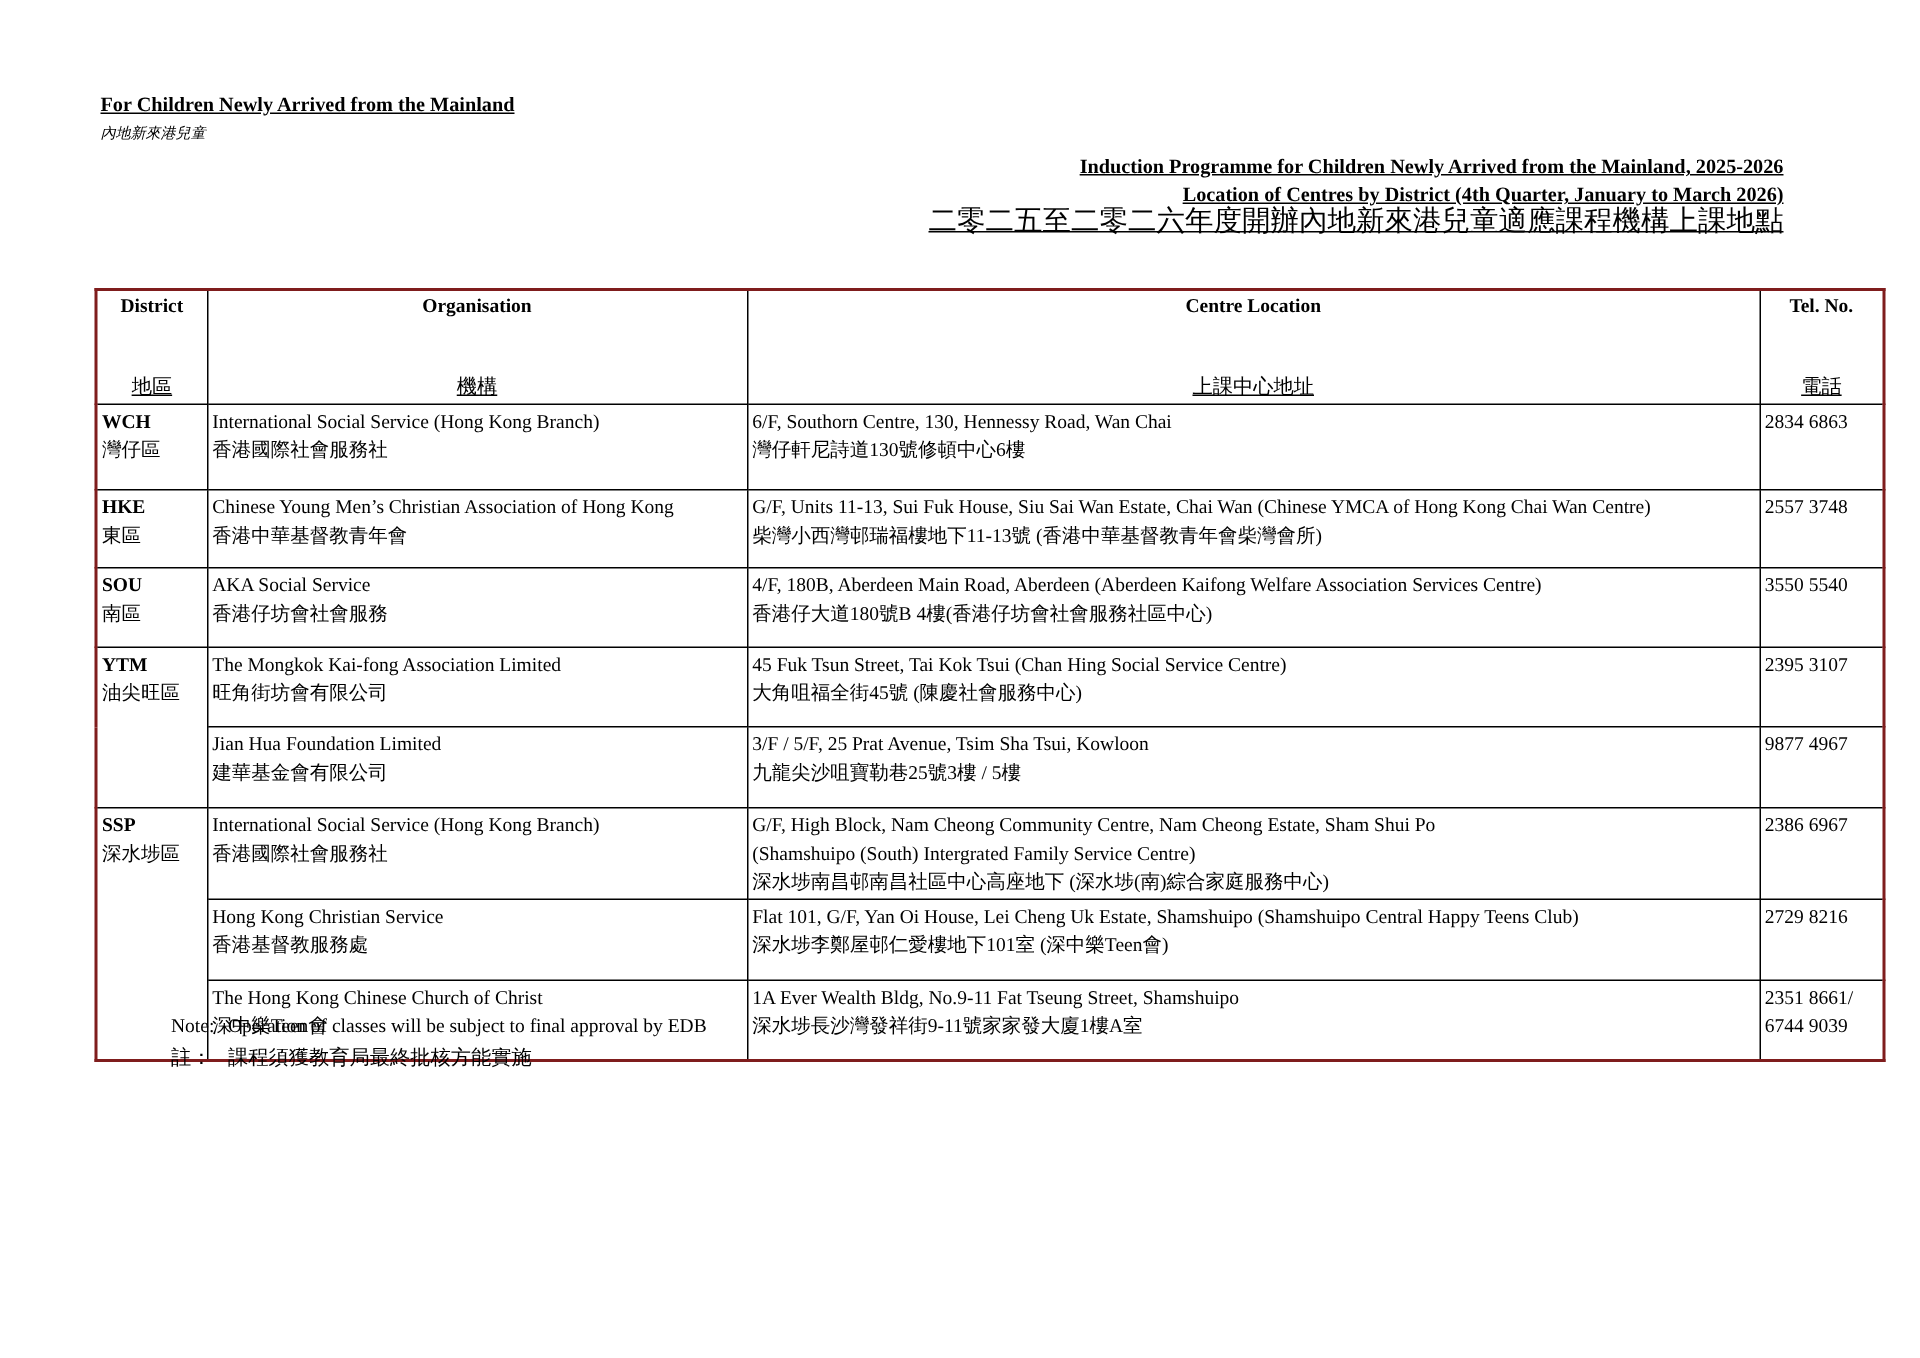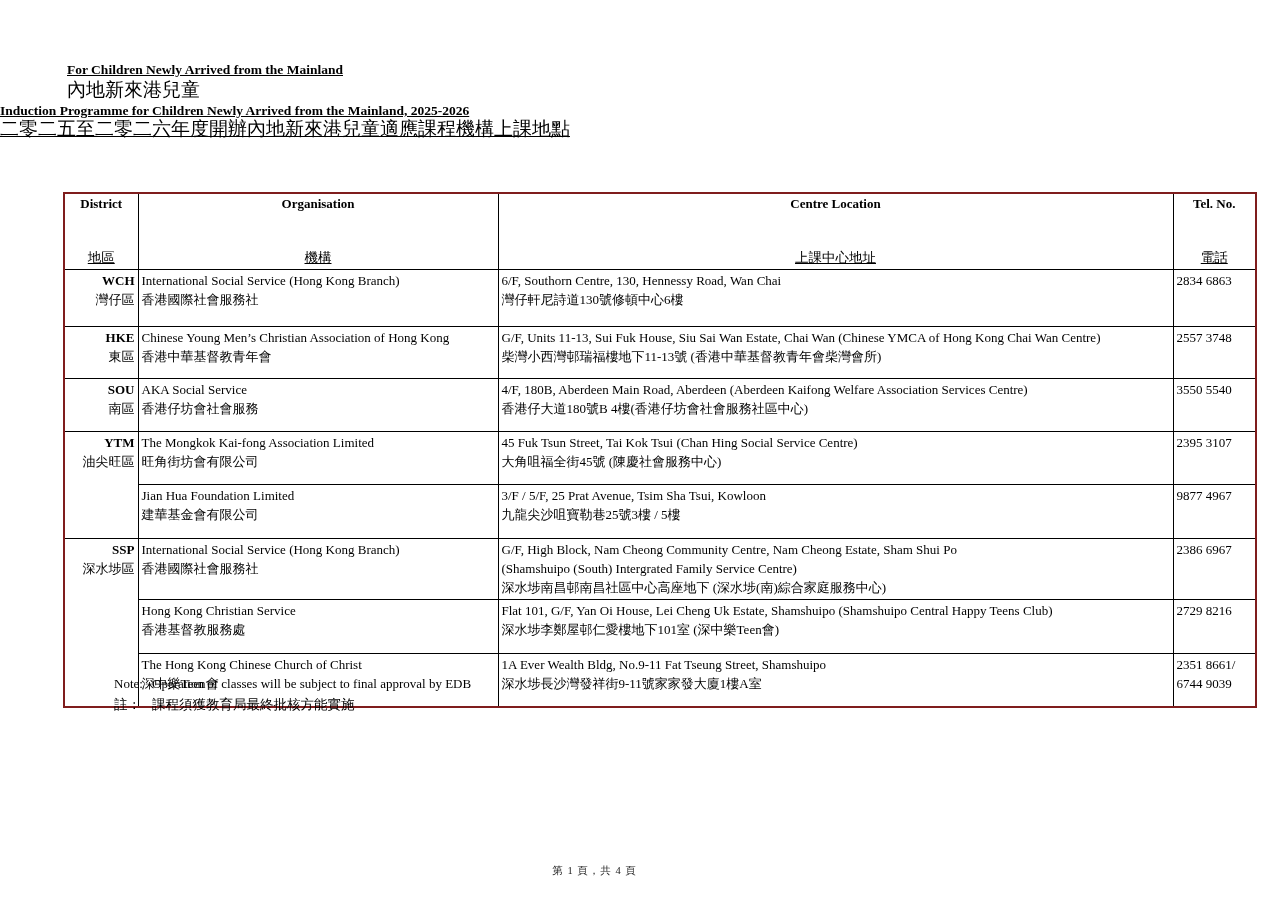--- a/index.html
+++ b/index.html
@@ -9,24 +9,24 @@
     font-family:"Liberation Serif","DejaVu Serif",serif;
     color:#000;
     position:relative;
     overflow:hidden;
   }
   .page { position:relative; width:1189px; height:905px; }
 
   
   .header-left { position:absolute; left:67px; top:60px; }
   .hl-en { font-size:13.5px; font-weight:bold; text-decoration:underline; line-height:19px; }
-  .hl-zh { font-size:19px; line-height:21px; }
-
-  
-  .titles { position:absolute; left:0; top:101px; width:100%; text-align:left; }
+  .hl-zh { font-size:10px; line-height:21px;font-style:italic; }
+
+  
+  .titles { position:absolute; left:0; top:101px; width:100%; text-align:right; }
   .t-en { font-size:13.5px; font-weight:bold; text-decoration:underline; line-height:19px; }
   .t-zh { font-size:19px; text-decoration:underline; line-height:18.5px; }
 
   
   .table-wrap { position:absolute; left:63px; top:192px; }
   table.centres {
     border-collapse:collapse; table-layout:fixed;
     width:1192px; border:2px solid #7f1d1d;
   }
   table.centres th, table.centres td {
@@ -39,21 +39,21 @@
   }
   col.c-district { width:74px; }
   col.c-org { width:360px; }
   col.c-loc { width:675px; }
   col.c-tel { width:83px; }
 
   th { text-align:center; font-weight:normal; }
   .h-en { font-weight:bold; font-size:13px; line-height:18px; }
   .h-zh { font-size:13.5px; text-decoration:underline; line-height:18px;margin-top:36px; }
 
-  td.district { text-align:right; }
+  td.district { text-align:left; }
   td.district .d-code { font-weight:bold; }
   td.tel { text-align:left; }
 
   tr.h36 { height:36px; }
   tr.h57 { height:57px; }
   tr.h52 { height:52px; }
   tr.h53 { height:53px; }
   tr.h54 { height:54px;margin-top:12px; }
 
   td.gray-top { border-top:2px solid #9b9b9b; }
@@ -72,20 +72,21 @@
 
 <div class="page">
 
   <div class="header-left">
     <div class="hl-en">For Children Newly Arrived from the Mainland</div>
     <div class="hl-zh">內地新來港兒童</div>
   </div>
 
   <div class="titles">
     <div class="t-en">Induction Programme for Children Newly Arrived from the Mainland, 2025-2026</div>
+    <div class="t-en">Location of Centres by District (4th Quarter, January to March 2026)</div>
     <div class="t-zh">二零二五至二零二六年度開辦內地新來港兒童適應課程機構上課地點</div>
   </div>
 
   <div class="table-wrap">
     <table class="centres">
       <colgroup>
         <col class="c-district">
           <col class="c-org">
           <col class="c-loc">
           <col class="c-tel">
@@ -253,15 +254,14 @@
     <div class="note-row en">
       <span class="note-label">Note:</span>
       <span>Operation of classes will be subject to final approval by EDB</span>
     </div>
     <div class="note-row zh">
       <span class="note-label">註：</span>
       <span>課程須獲教育局最終批核方能實施</span>
     </div>
   </div>
 
-  <div class="footer">第 1 頁，共 4 頁</div>
 
 </div>
 
 </body></html>

